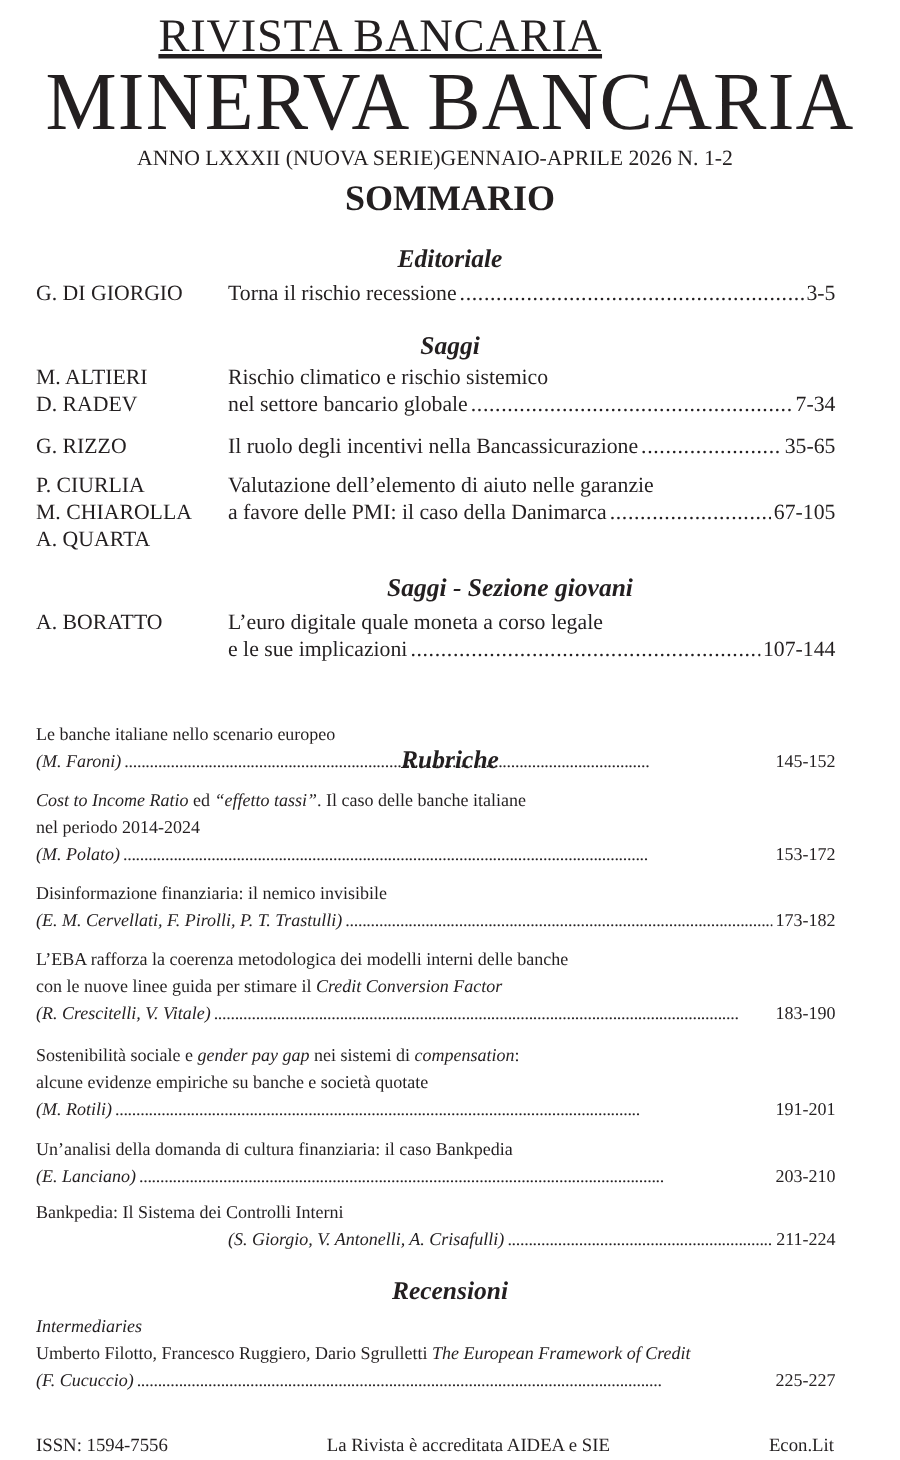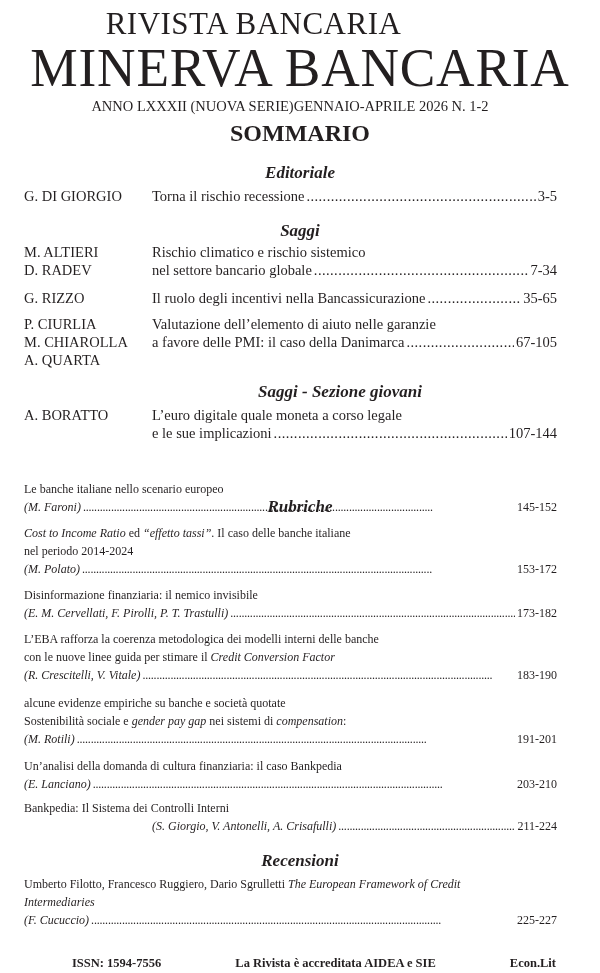--- a/index.html
+++ b/index.html
@@ -2,21 +2,21 @@
 <html><head>
 <meta charset="utf-8">
 <style>
   html, body { margin: 0; padding: 0; background: #ffffff; }
   body {
     width: 600px; height: 973px; position: relative; overflow: hidden;
     font-family: "Liberation Serif", "DejaVu Serif", serif;
     color: #231f20;
   }
   .center { text-align: center; }
-  .mast1 { position: absolute; left: 0; width: 507px; top: 6px; font-size: 31px; letter-spacing: 0.5px; line-height: 36px; }
+  .mast1 { position: absolute; left: 0; width: 507px; top: 6px; font-size: 31px; letter-spacing: 0.5px; line-height: 36px; text-decoration: underline; }
   .mast2 { position: absolute; left: 0; width: 600px; top: 38px; font-size: 55px; letter-spacing: 0.8px; line-height: 60px; transform: scaleX(0.97); }
   .issue-row { position: absolute; left: 24px; right: 44px; top: 97px; font-size: 14.5px; display: flex; justify-content: center; line-height: 18px; }
   .sommario { position: absolute; left: 0; width: 600px; top: 118px; font-size: 24px; font-weight: bold; line-height: 30px; }
 
   .sec { position: absolute; left: 0; width: 600px; font-size: 17px; font-weight: bold; font-style: italic; line-height: 22px; text-align: center; }
 
   .entry { position: absolute; left: 24px; width: 533px; font-size: 14.5px; line-height: 18px; }
   .entry .auth { position: absolute; left: 0; top: 0; width: 120px; }
   .entry .auth div { line-height: 18px; }
   .entry .body { position: absolute; left: 128px; right: 0; top: 0; }
@@ -24,21 +24,21 @@
   .leader { display: flex; align-items: baseline; line-height: 18px; white-space: nowrap; }
   .leader .t { flex: 0 0 auto; }
   .leader .dots { flex: 1 1 auto; overflow: hidden; margin: 0 2px; }
   .leader .dots::after { content: ". . . . . . . . . . . . . . . . . . . . . . . . . . . . . . . . . . . . . . . . . . . . . . . . . . . . . . . . . . . . . . . . . . . . . . . . . . . . . . . . . . . . . . . . . . . . . . . . . . . . . . . . . . . . . . . . . . . . . . . . . . . . ."; letter-spacing: -1.6px; white-space: nowrap; }
   .leader .pg { flex: 0 0 auto; }
   .it { font-style: italic; }
 
   .rub { position: absolute; left: 24px; width: 533px; font-size: 12px; line-height: 18px; }
   .indent { padding-left: 128px; }
 
-  .footer { position: absolute; left: 24px; right: 44px; top: 955px; font-size: 12.5px; font-weight: bold; display: flex; justify-content: space-between; line-height: 16px; margin-left: 48px; }
+  .footer { position: absolute; left: 24px; right: 44px; top: 955px; font-size: 12.5px; font-weight: normal; display: flex; justify-content: space-between; line-height: 16px; }
 </style>
 </head>
 <body>
 
 <div class="mast1 center">RIVISTA BANCARIA</div>
 <div class="mast2 center">MINERVA BANCARIA</div>
 <div class="issue-row">
   <span>ANNO LXXXII (NUOVA SERIE)</span>
   <span>GENNAIO-APRILE 2026 N. 1-2</span>
 </div>
@@ -150,22 +150,22 @@
   <span class="line">L’EBA rafforza la coerenza metodologica dei modelli interni delle banche</span>
   <span class="line"><span>con le nuove linee guida per stimare il </span><span class="it">Credit Conversion Factor</span></span>
   <div class="leader">
     <span class="t it">(R. Crescitelli, V. Vitale)</span>
     <span class="dots"></span>
     <span class="pg">183-190</span>
   </div>
 </div>
 
 <div class="rub" style="top:694px;">
+  <span class="line"><span>Sostenibilità sociale e </span><span class="it">gender pay gap</span><span> nei sistemi di </span><span class="it">compensation</span><span>:</span></span>
   <span class="line">alcune evidenze empiriche su banche e società quotate</span>
-  <span class="line"><span>Sostenibilità sociale e </span><span class="it">gender pay gap</span><span> nei sistemi di </span><span class="it">compensation</span><span>:</span></span>
   <div class="leader">
     <span class="t it">(M. Rotili)</span>
     <span class="dots"></span>
     <span class="pg">191-201</span>
   </div>
 </div>
 
 <div class="rub" style="top:757px;">
   <span class="line">Un’analisi della domanda di cultura finanziaria: il caso Bankpedia</span>
   <div class="leader">
@@ -179,22 +179,22 @@
   <span class="line">Bankpedia: Il Sistema dei Controlli Interni</span>
   <div class="leader indent">
     <span class="t it">(S. Giorgio, V. Antonelli, A. Crisafulli)</span>
     <span class="dots"></span>
     <span class="pg">211-224</span>
   </div>
 </div>
 
 <div class="sec" style="top:850px;">Recensioni</div>
 <div class="rub" style="top:875px;">
+  <span class="line it">Intermediaries</span>
   <span class="line"><span>Umberto Filotto, Francesco Ruggiero, Dario Sgrulletti </span><span class="it">The European Framework of Credit</span></span>
-  <span class="line it">Intermediaries</span>
   <div class="leader">
     <span class="t it">(F. Cucuccio)</span>
     <span class="dots"></span>
     <span class="pg">225-227</span>
   </div>
 </div>
 
 <div class="footer">
   <span>ISSN: 1594-7556</span>
   <span>La Rivista è accreditata AIDEA e SIE</span>

